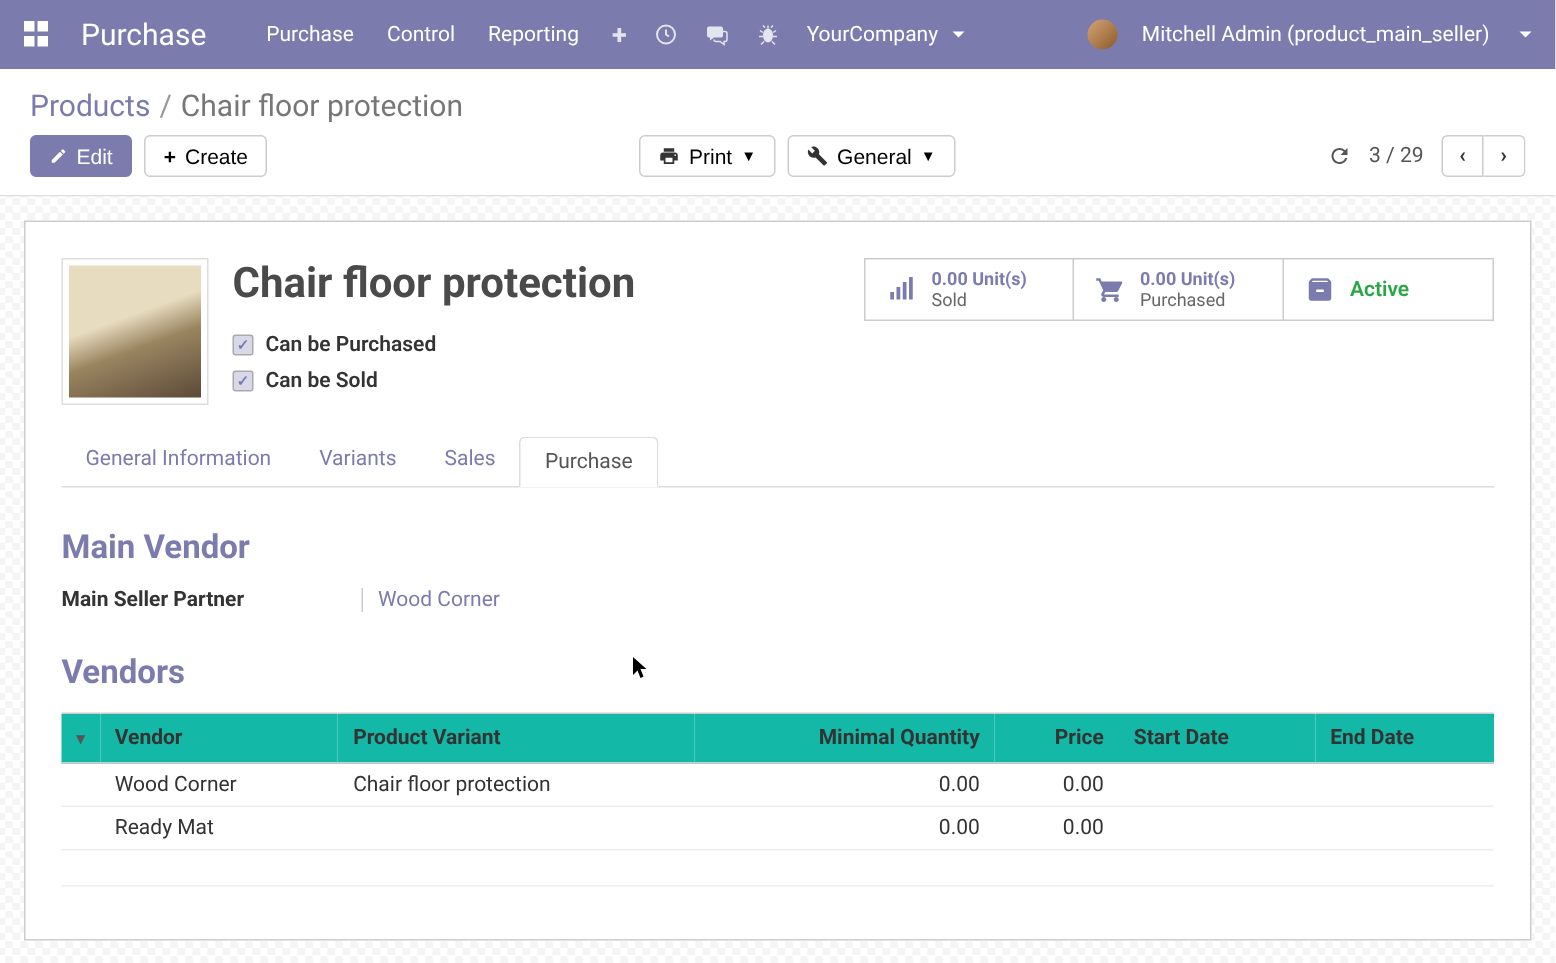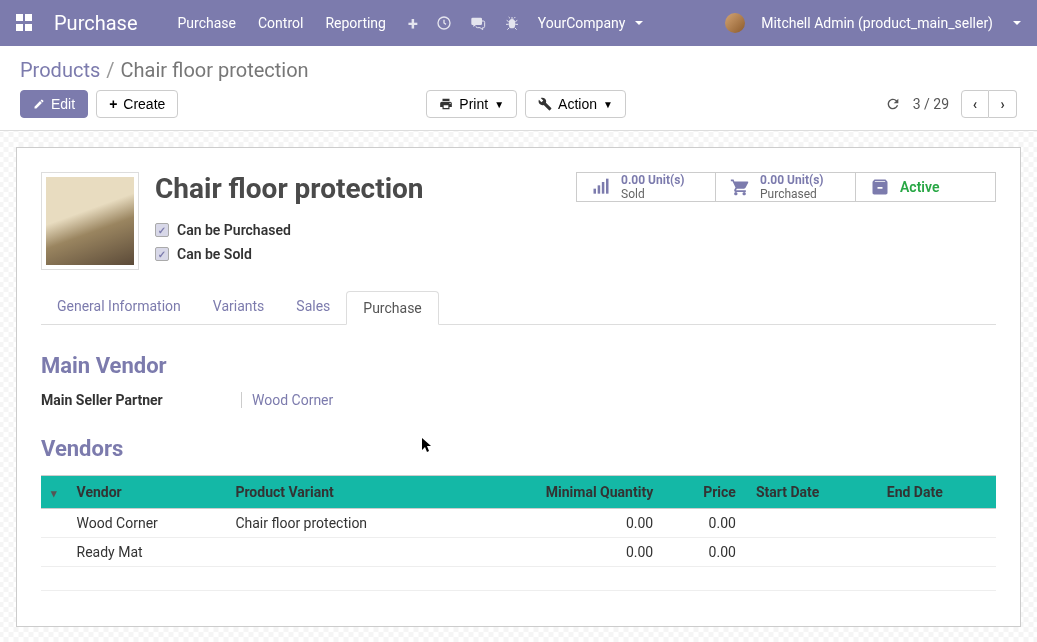--- a/index.html
+++ b/index.html
@@ -39,21 +39,21 @@
 .top-row { display: flex; gap: 16px; }
 .product-img { width: 98px; height: 98px; border: 1px solid #ddd; padding: 4px; }
 .product-img-inner { width: 100%; height: 100%; background: linear-gradient(160deg, #e8dcc0 40%, #9a8560 60%, #5b4a38 100%); position: relative; }
 .title-col { flex: 0 0 auto; }
 h1.prod-title { font-size: 28px; font-weight: 700; color: #4a4a4a; margin-bottom: 14px; }
 .check-row { display: flex; align-items: center; gap: 8px; margin-bottom: 8px; font-weight: 600; font-size: 14px; }
 .check-row .cb { width: 14px; height: 14px; border: 1px solid #aaa; border-radius: 2px; background: #d8d8e8; display: flex; align-items: center; justify-content: center; }
 .check-row .cb::after { content: "✓"; font-size: 10px; color: #7c7bad; }
 
 .stat-boxes { margin-left: auto; display: flex; }
-.stat-box { border: 1px solid #ccc; padding: 6px 14px; display: flex; align-items: center; gap: 10px; min-width: 140px; height: 30px; cursor: pointer; }
+.stat-box { border: 1px solid #ccc; padding: 6px 14px; display: flex; align-items: center; gap: 10px; min-width: 140px; height: 42px; cursor: pointer; }
 .stat-box + .stat-box { border-left: none; }
 .stat-box .sicon { color: #7c7bad; font-size: 18px; }
 .stat-box .stext .v { color: #7c7bad; font-weight: 700; font-size: 12px; }
 .stat-box .stext .l { font-size: 12px; color: #666; }
 .stat-box.active .stext { color: #28a745; font-weight: 600; }
 
 .tabs { margin-top: 28px; border-bottom: 1px solid #ddd; display: flex; gap: 0; }
 .tab { padding: 8px 16px; color: #7c7bad; cursor: pointer; font-size: 14px; }
 .tab.active { border: 1px solid #ddd; border-bottom: 1px solid #fff; border-radius: 4px 4px 0 0; color: #555; position: relative; top: 1px; background: #fff; }
 
@@ -137,21 +137,21 @@
       <svg width="14" height="14" viewBox="0 0 24 24" fill="#333">
           <path d="M19 8H5c-1.66 0-3 1.34-3 3v6h4v4h12v-4h4v-6c0-1.66-1.34-3-3-3zm-3 11H8v-5h8v5zm3-7c-.55 0-1-.45-1-1s.45-1 1-1 1 .45 1 1-.45 1-1 1zm-1-9H6v4h12V3z"></path>
         </svg>
       <span>Print</span>
       <span style="font-size:10px">▼</span>
     </button>
     <button class="btn">
       <svg width="14" height="14" viewBox="0 0 24 24" fill="#333">
           <path d="M22.7 19l-9.1-9.1c.9-2.3.4-5-1.5-6.9-2-2-5-2.4-7.4-1.3L9 6 6 9 1.6 4.7C.4 7.1.9 10.1 2.9 12.1c1.9 1.9 4.6 2.4 6.9 1.5l9.1 9.1c.4.4 1 .4 1.4 0l2.3-2.3c.5-.4.5-1.1.1-1.4z"></path>
         </svg>
-      <span>Action</span>
+      <span>General</span>
       <span style="font-size:10px">▼</span>
     </button>
   </div>
   <div class="right">
     <span class="refresh-icon">
       <svg width="16" height="16" viewBox="0 0 24 24" fill="#555">
           <path d="M17.65 6.35A7.958 7.958 0 0012 4c-4.42 0-7.99 3.58-7.99 8s3.57 8 7.99 8c3.73 0 6.84-2.55 7.73-6h-2.08A5.99 5.99 0 0112 18c-3.31 0-6-2.69-6-6s2.69-6 6-6c1.66 0 3.14.69 4.22 1.78L13 11h7V4l-2.35 2.35z"></path>
         </svg>
     </span>
     <span class="pager-text">3 / 29</span>

